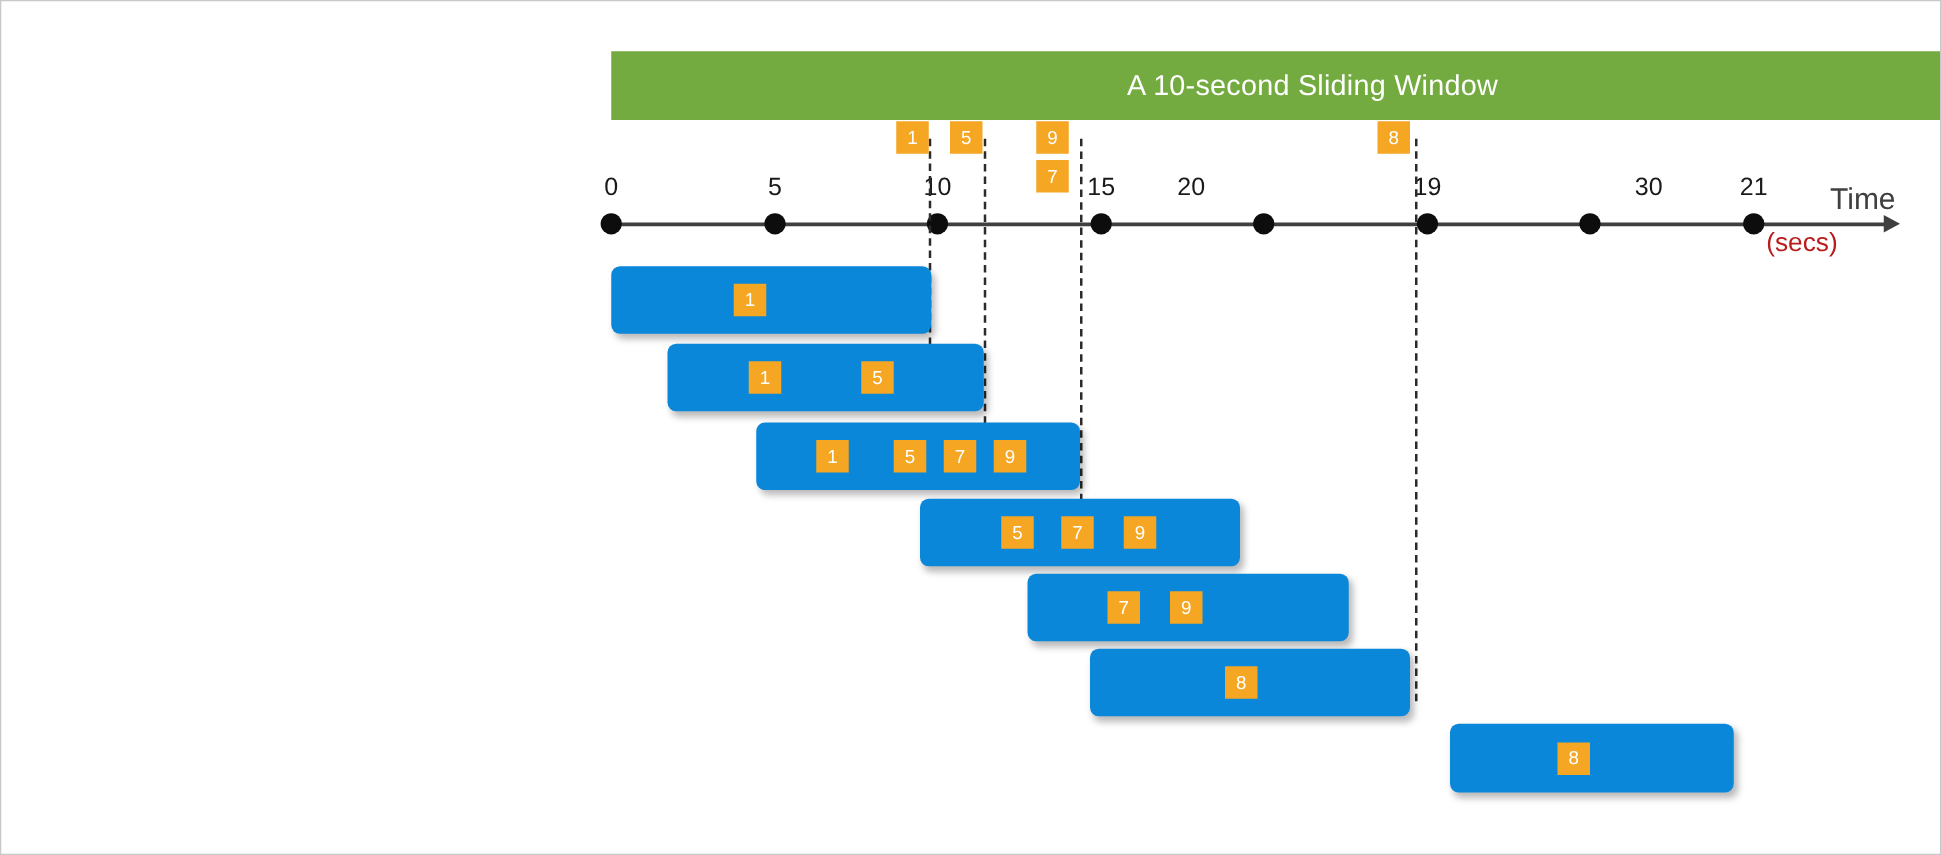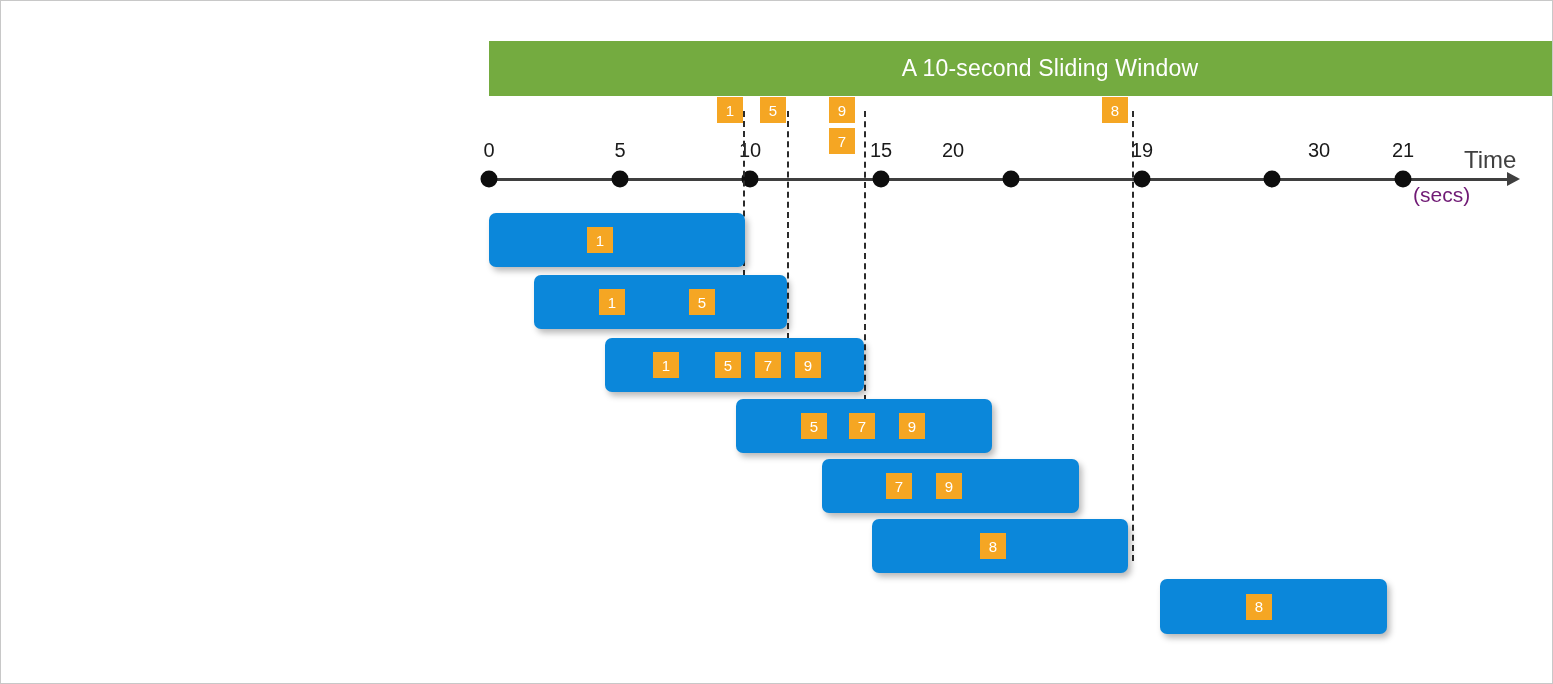--- a/index.html
+++ b/index.html
@@ -91,21 +91,21 @@
     top: 145px;
     font-size: 24px;
     color: #404040;
     margin-left: 47px;
   }
   #axis-unit {
     position: absolute;
     left: 1412px;
     top: 182px;
     font-size: 21px;
-    color: #701a75;
+    color: #b91c1c;
   }
 
   
   .event-line {
     position: absolute;
     width: 0;
     border-left: 2px dashed #2b2b2b;
   }
 
   

